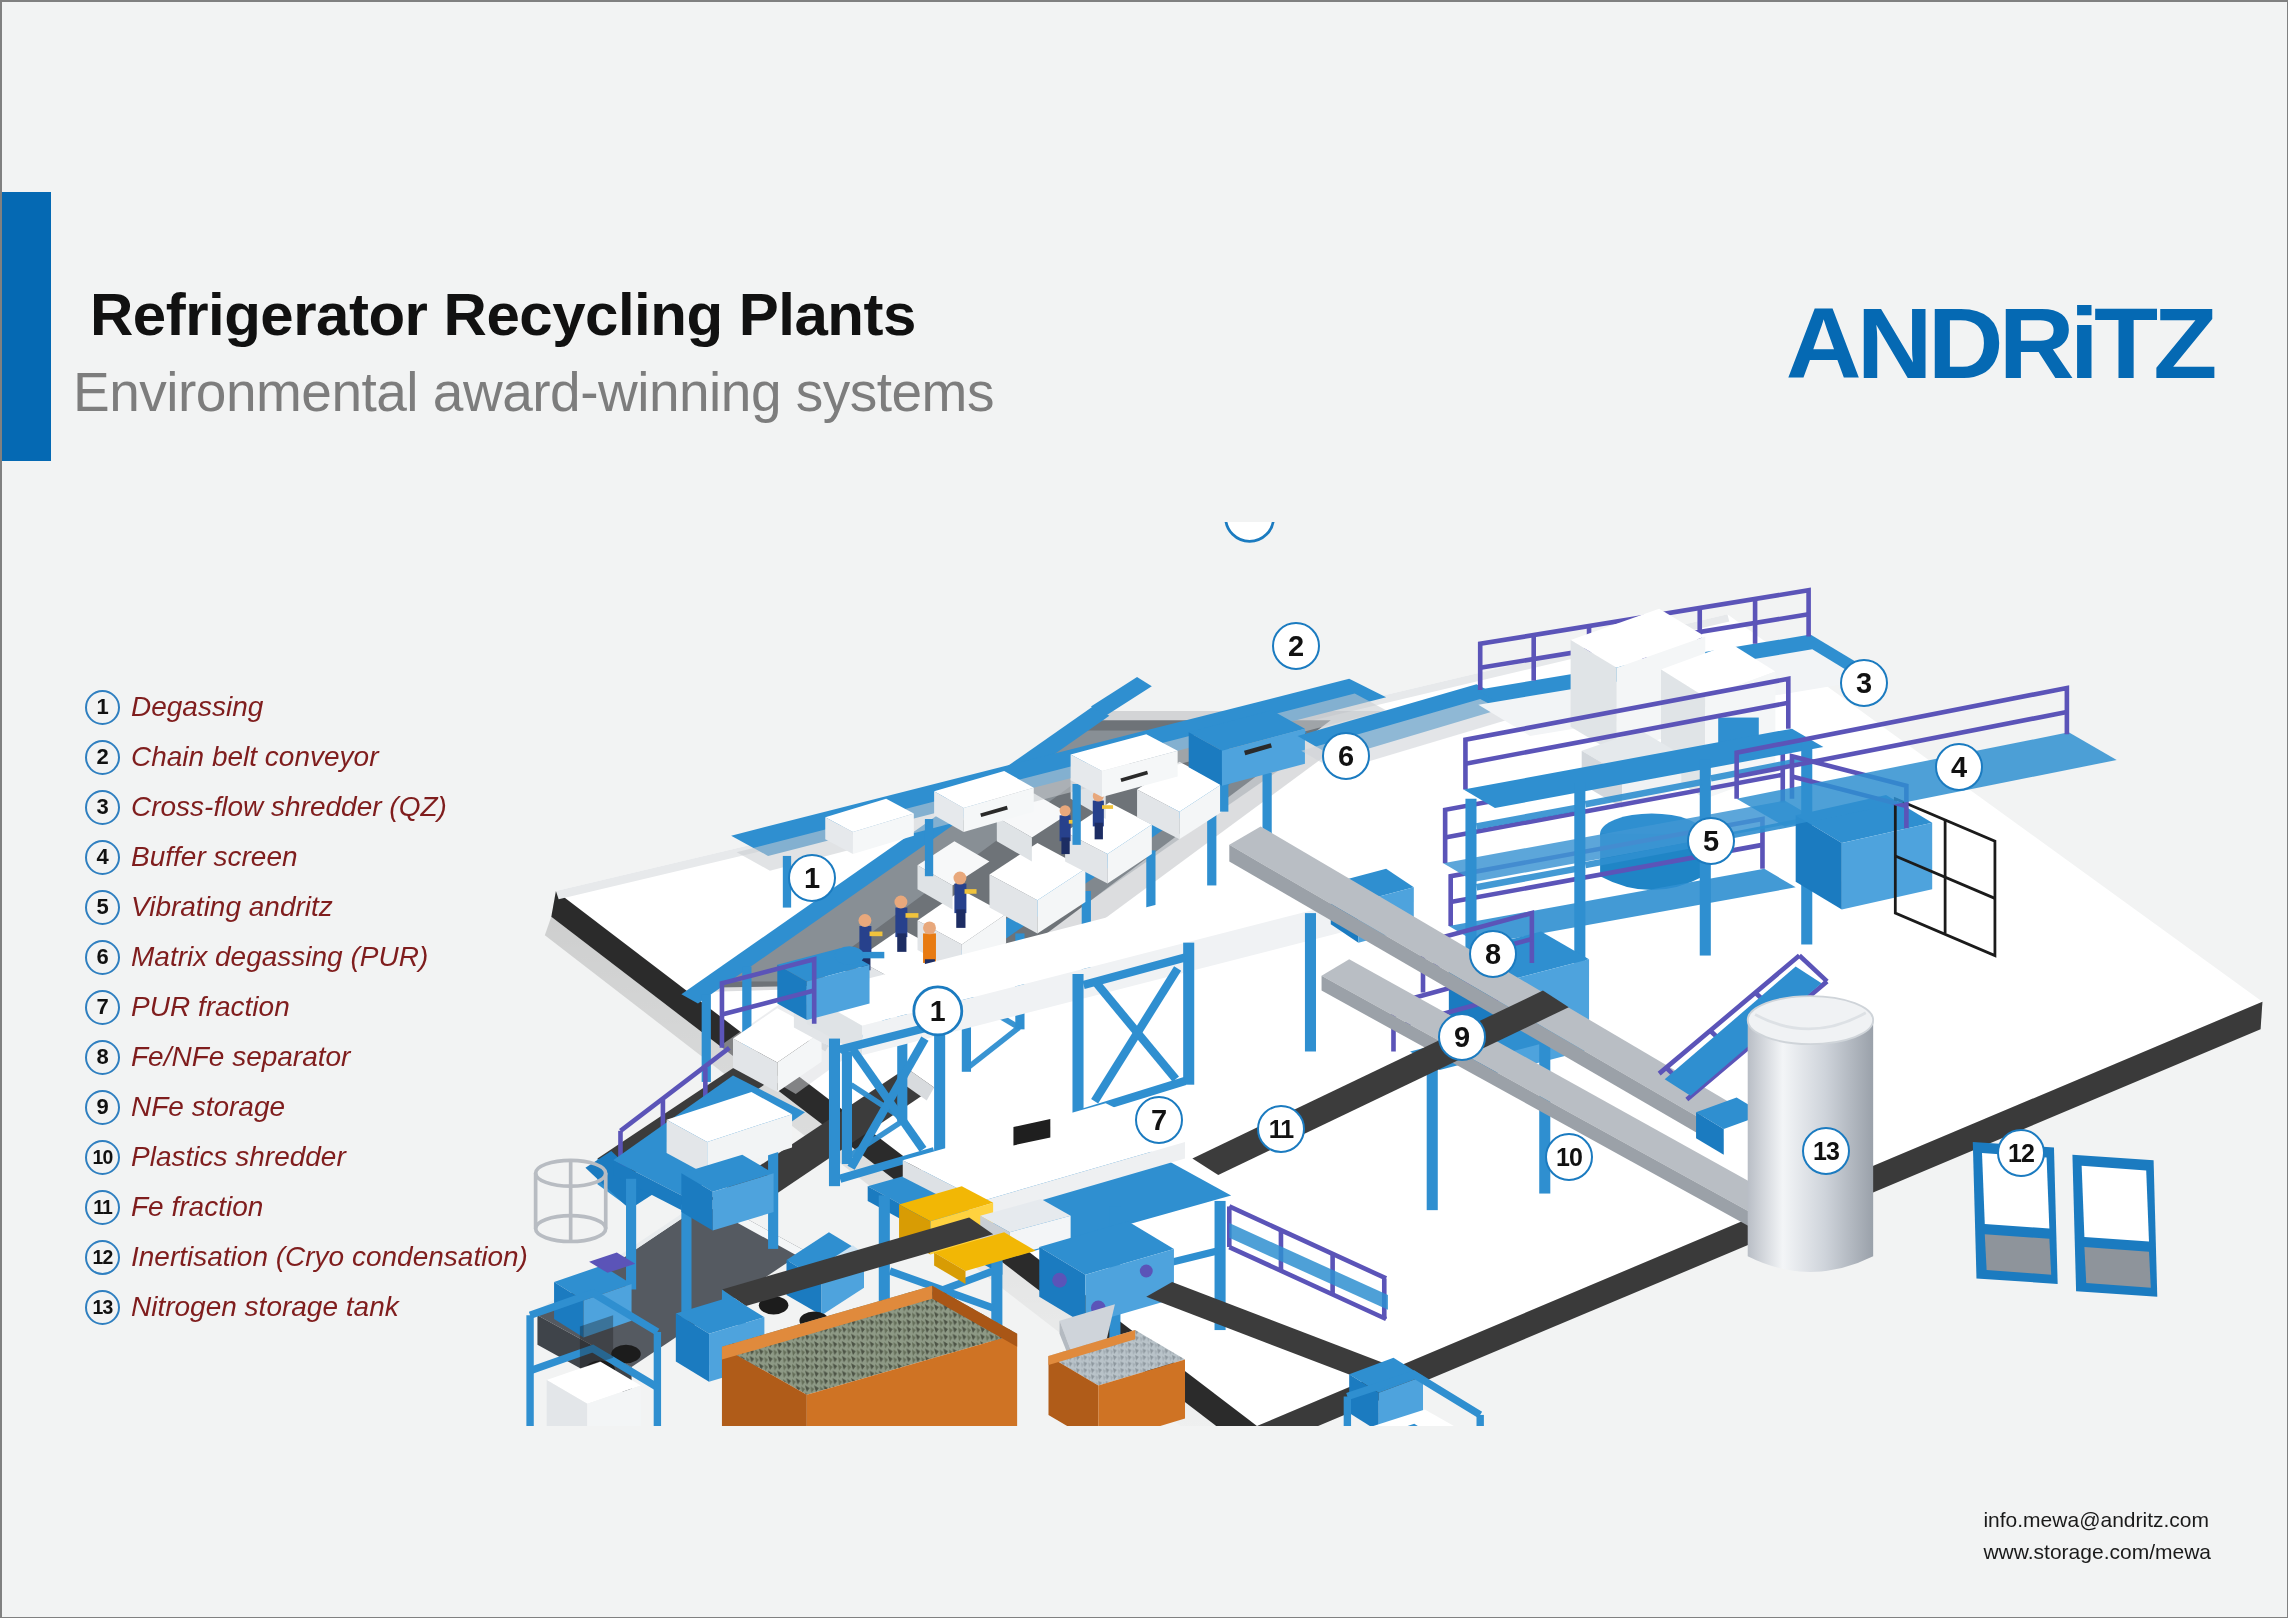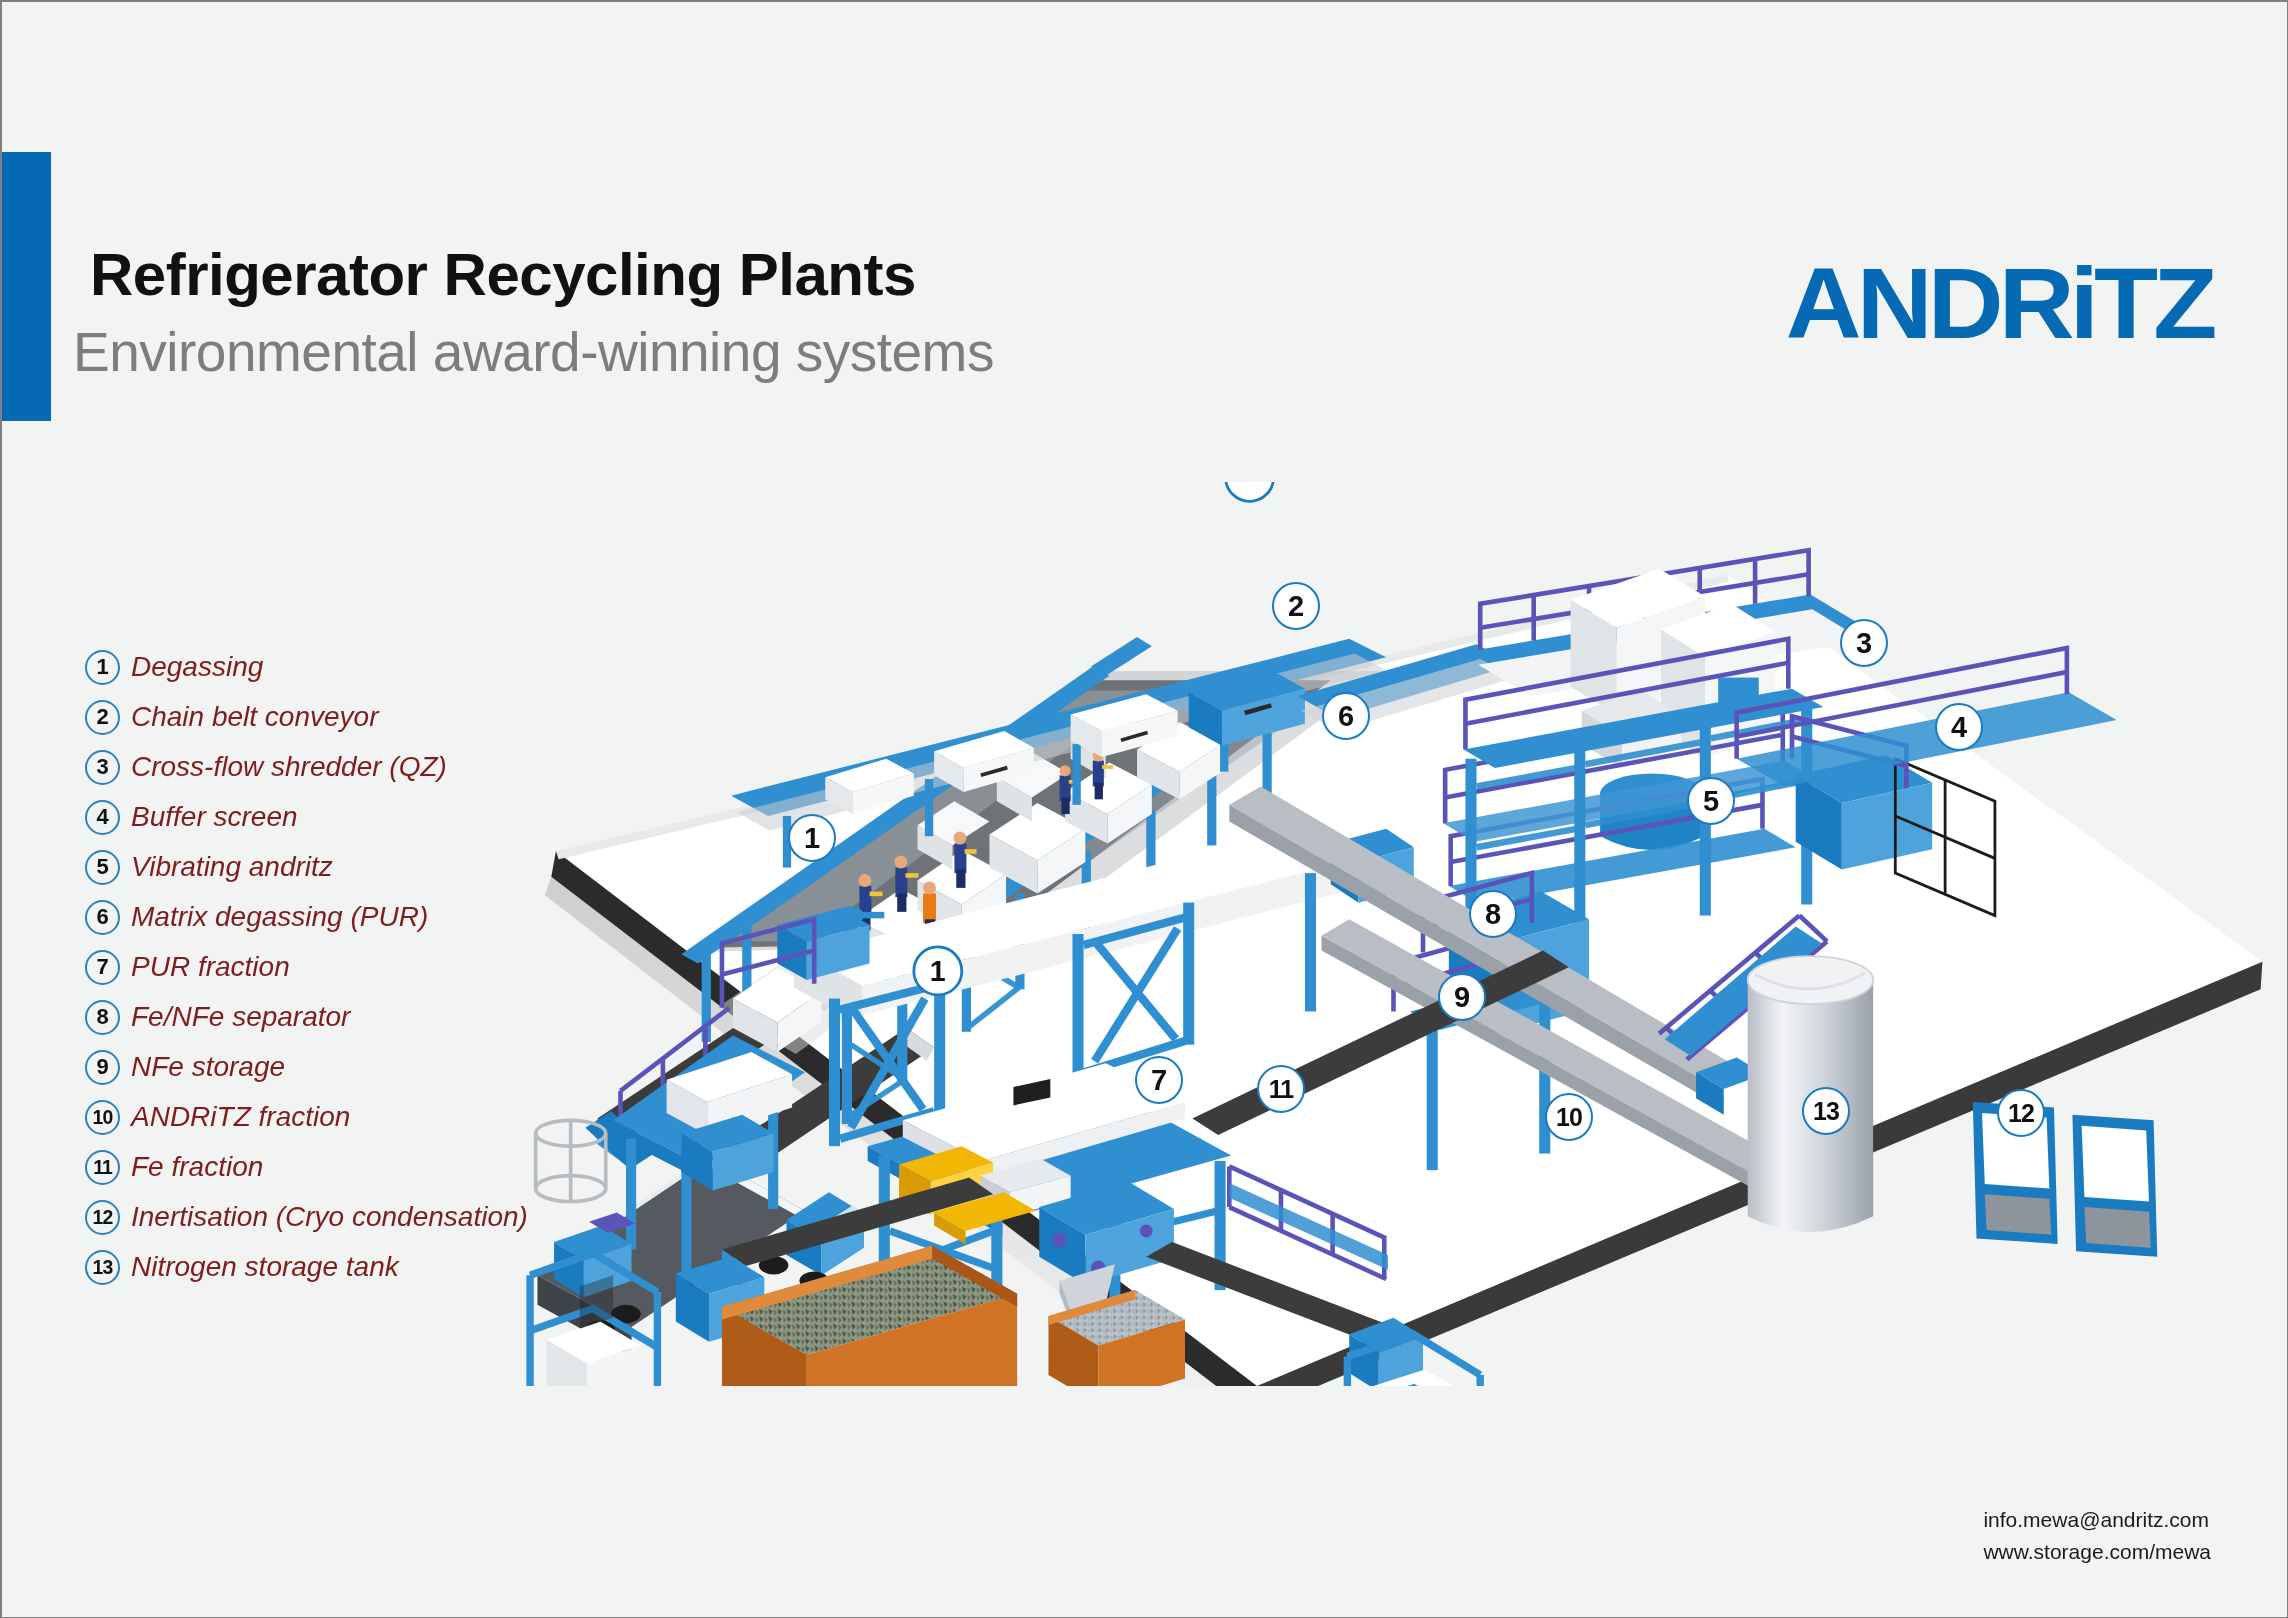--- a/index.html
+++ b/index.html
@@ -5,21 +5,21 @@
   html,body{margin:0;padding:0;}
   body{
     width:2289px;height:1619px;
     background:#f2f3f3;
     font-family:"Liberation Sans", sans-serif;
     overflow:hidden;
     position:relative;
     box-sizing:border-box;
     border:2.8px solid #808080;
   }
-  #page{position:absolute;inset:0;}
+  #page{position:absolute;inset:0;margin-top:40px;}
 
   
   .accent-bar{
     position:absolute;left:0;top:150px;width:49px;height:269px;
     background:#0569b3;
   }
   .title{
     position:absolute;left:88px;top:238px;
     font-size:60px;font-weight:bold;color:#111;letter-spacing:-0.5px;
     white-space:nowrap;
@@ -111,21 +111,21 @@
     <div class="legend-item">
       <div class="num-circle">8</div>
       <div class="legend-label">Fe/NFe separator</div>
     </div>
     <div class="legend-item">
       <div class="num-circle">9</div>
       <div class="legend-label">NFe storage</div>
     </div>
     <div class="legend-item">
       <div class="num-circle wide">10</div>
-      <div class="legend-label">ANDRiTZ fraction</div>
+      <div class="legend-label">Plastics shredder</div>
     </div>
     <div class="legend-item">
       <div class="num-circle wide">11</div>
       <div class="legend-label">Fe fraction</div>
     </div>
     <div class="legend-item">
       <div class="num-circle wide">12</div>
       <div class="legend-label">Inertisation (Cryo condensation)</div>
     </div>
     <div class="legend-item">

